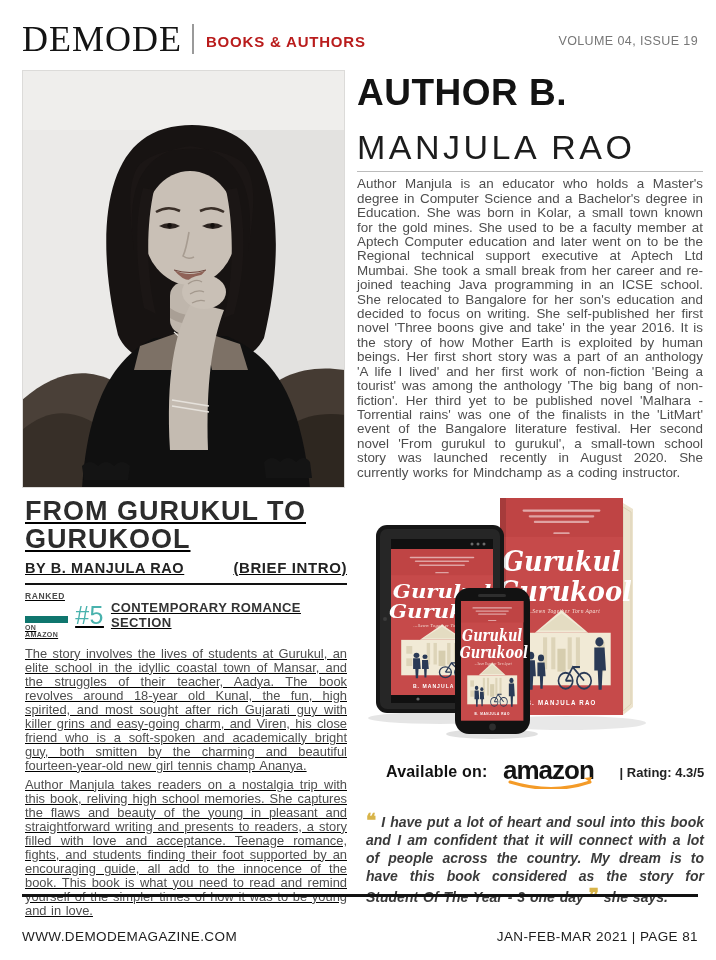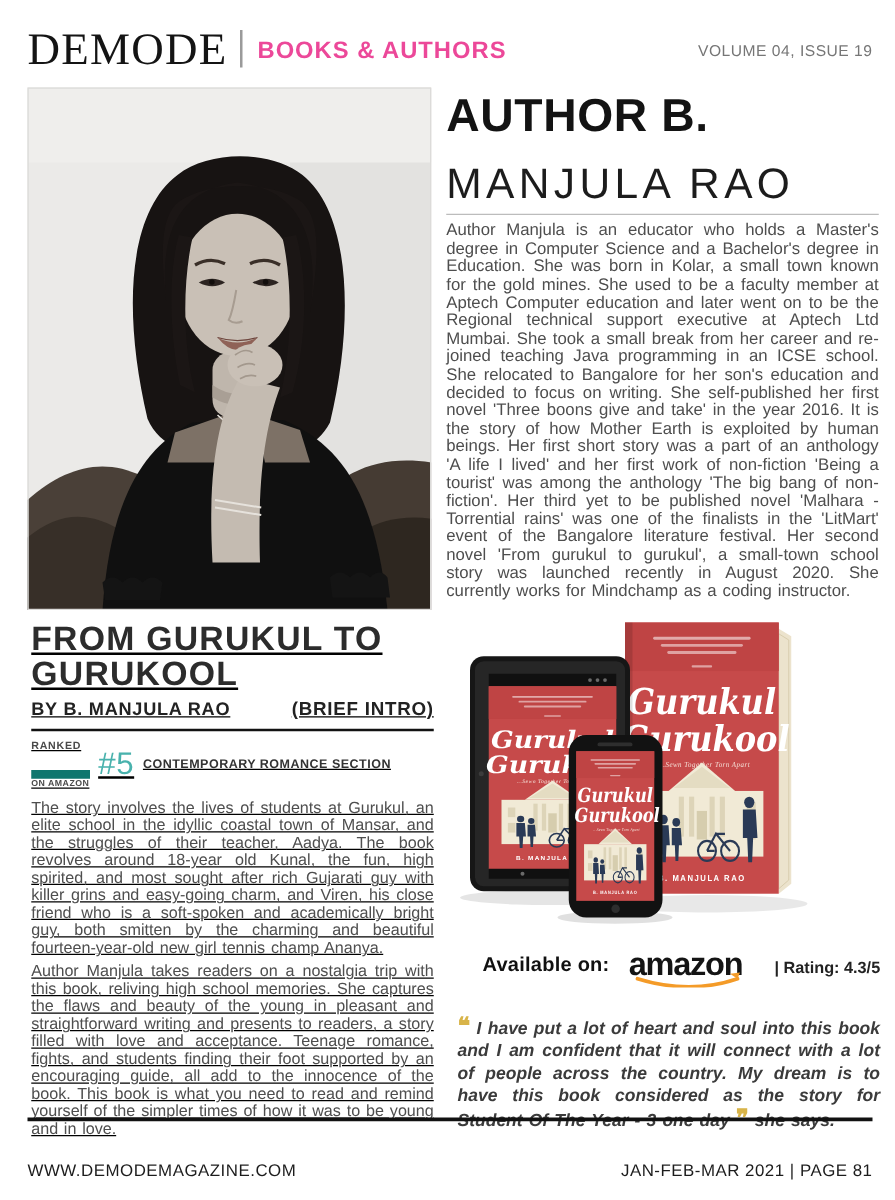--- a/index.html
+++ b/index.html
@@ -4,21 +4,21 @@
 <style>
   * { margin:0; padding:0; box-sizing:border-box; }
   html,body { background:#ffffff; }
   body { font-family:"Liberation Sans", sans-serif; }
   .page { position:relative; width:716px; height:960px; background:#fff; overflow:hidden; margin:0 auto; }
 
   
   .header { position:absolute; left:22px; right:18px; top:18px; height:42px; display:flex; align-items:center; }
   .logo { font-family:"Liberation Serif", serif; font-size:36px; letter-spacing:1px; color:#141414; line-height:1; font-weight:500; }
   .logo-divider { width:2px; height:30px; background:#9a9a9a; margin:0 12px 0 10px; }
-  .section-label { color:#ec4899; font-weight:bold; font-size:19px; letter-spacing:0.8px; padding-top:4px;text-align:right; }
+  .section-label { color:#b91c1c; font-weight:bold; font-size:15px; letter-spacing:0.8px; padding-top:4px;text-align:right; }
   .issue-label { margin-left:auto; color:#767676; font-size:12.5px; letter-spacing:0.4px; padding-top:4px; }
 
   
   .photo { position:absolute; left:22px; top:70px; width:323px; height:418px; background:#e9e8e6; }
   .photo svg { display:block; }
 
   
   .author-col { position:absolute; left:357px; top:74px; width:346px; }
   .author-title1 { font-size:37px; font-weight:800; color:#131313; letter-spacing:0.5px; line-height:1.02; }
   .author-title2 { font-size:34px; font-weight:300; color:#1c1c1c; letter-spacing:3.5px; line-height:1.05; margin-top:18px; }
@@ -30,21 +30,21 @@
   .book-title { font-size:27px; font-weight:700; color:#2c2c2c; letter-spacing:1px; line-height:1.04; }
   .byline-row { display:flex; justify-content:space-between; align-items:baseline; margin-top:6px; }
   .byline { font-size:14.5px; font-weight:bold; color:#222; letter-spacing:0.6px; }
   .intro-label { font-size:15px; font-weight:bold; color:#222; letter-spacing:0.6px; }
   .black-rule { border:none; border-top:2px solid #121212; margin:7px 0 7px 0; }
   .ranked-row { display:flex; align-items:center; gap:7px; margin-bottom:8px; }
   .ranked-stack { display:flex; flex-direction:column; line-height:1.05; }
   .ranked-top { font-size:8.5px; font-weight:bold; color:#4a4a4a; letter-spacing:0.6px; border-bottom:7px solid #0f766e; padding-bottom:15px; }
   .ranked-bottom { font-size:7px; font-weight:bold; color:#4a4a4a; letter-spacing:0.4px; margin-top:1px; }
   .rank-number { font-size:25px; color:#49b2ad; font-weight:400; letter-spacing:0.5px; }
-  .rank-category { font-size:10px; font-weight:bold; color:#333; letter-spacing:0.4px; }
+  .rank-category { font-size:13px; font-weight:bold; color:#333; letter-spacing:0.4px; }
   .book-para { font-size:12.9px; line-height:1.085; color:#4e4e4e; text-align:justify; word-spacing:1px; margin-bottom:5px; }
 
   
   .promo { position:absolute; left:358px; top:495px; width:350px; }
   .devices { width:348px; height:250px; }
   .avail-row { display:flex; align-items:center; margin:6px 0 0 28px; }
   .avail-label { font-size:16px; font-weight:bold; color:#111; letter-spacing:0.2px; }
   .amazon-logo { margin:0 8px 0 12px; }
   .rating { font-size:13px; font-weight:bold; color:#222; }
   .quote-block { margin:22px 0 0 8px; width:338px; font-size:14px; font-weight:bold; font-style:italic; color:#3b3b3b; line-height:1.28; text-align:justify; word-spacing:1px; }

